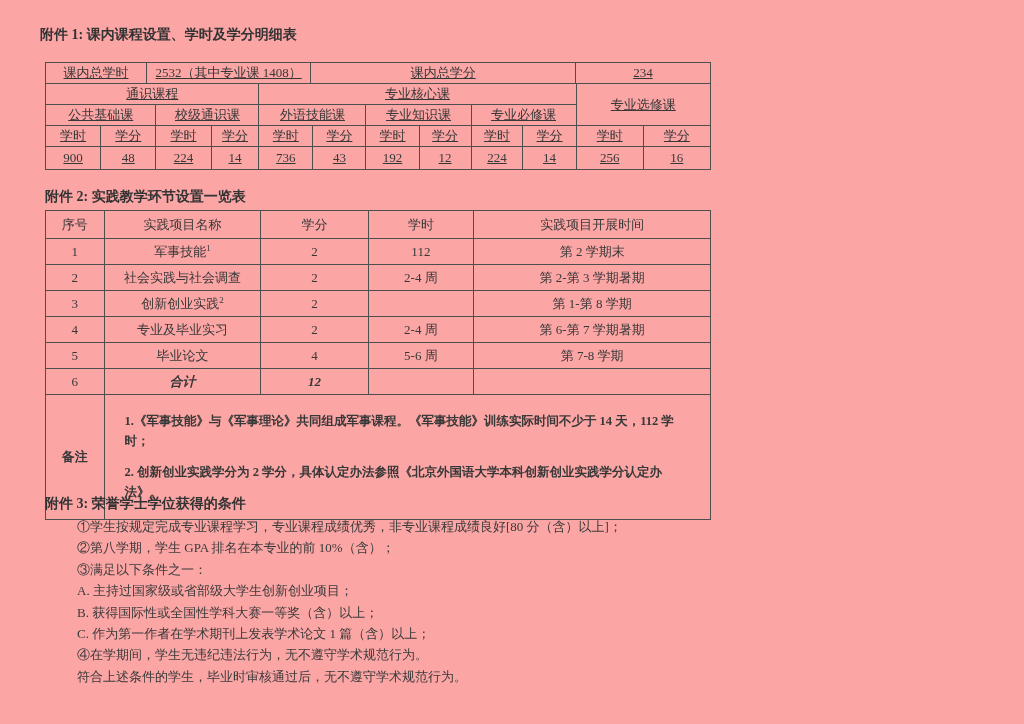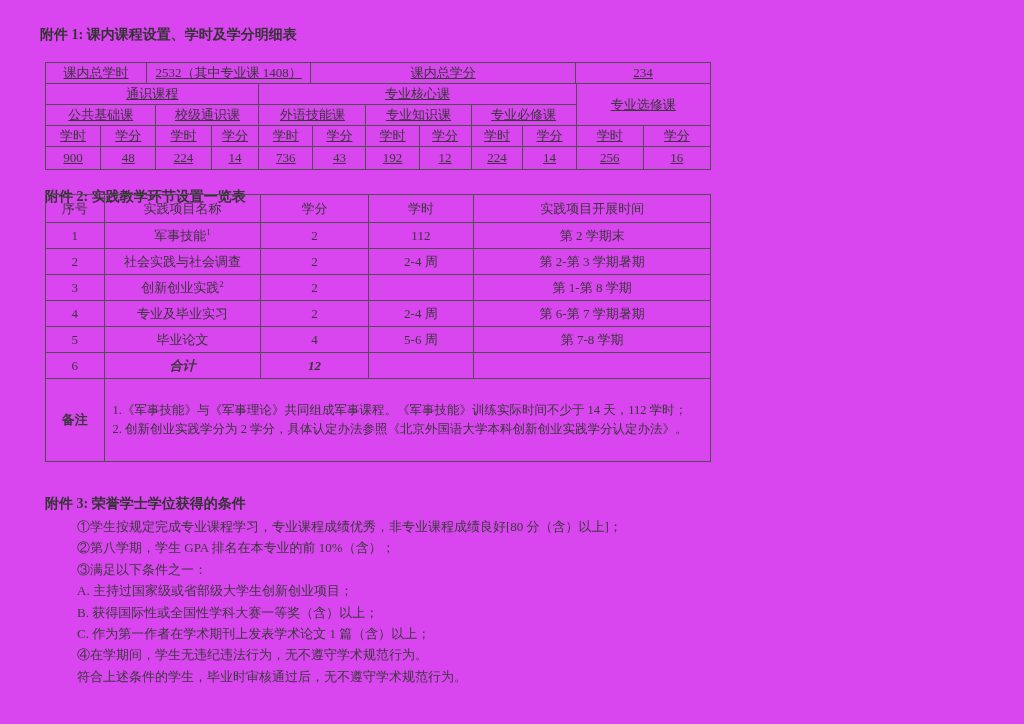--- a/index.html
+++ b/index.html
@@ -1,21 +1,21 @@
 <!DOCTYPE html>
 <html><head>
 <meta charset="utf-8">
 <style>
   html, body { margin: 0; padding: 0; background: #ffffff; }
   body {
     width: 1024px; height: 724px;
     font-family: "Liberation Serif", "DejaVu Serif", serif;
     color: #383838;
   }
-  .page { position: relative; width: 1024px; height: 724px; background: #d946ef; overflow: hidden; }
+  .page { position: relative; width: 1024px; height: 724px; background: #fca5a5; overflow: hidden; }
 
   .heading {
     position: absolute; font-weight: bold; font-size: 14px;
     white-space: nowrap; color: #333;
   }
   #att1-title { top: 26px; left: 40px; }
   #att2-title { top: 188px; left: 45px; }
   #att3-title { top: 495px; left: 45px; }
 
   table { border-collapse: collapse; table-layout: fixed; width: 100%; }
@@ -23,28 +23,28 @@
     border: 1px solid #4e4e4e; text-align: center; vertical-align: middle;
     font-size: 13px; padding: 0 2px; overflow: hidden;
   }
 
   .t1wrap { position: absolute; top: 62px; left: 45px; width: 666px; text-decoration: underline; }
   .t1a td { height: 20px; }
   .t1b { margin-top: -1px; }
   .t1b tr.h td { height: 20px; }
   .t1b tr.v td { height: 22px; }
 
-  .t2wrap { position: absolute; top: 194px; left: 45px; width: 666px; }
+  .t2wrap { position: absolute; top: 210px; left: 45px; width: 666px; }
   .t2 tr.head td { height: 27px; }
   .t2 tr.data td { height: 25px; }
   .t2 td.remark-label { font-weight: bold; height: 82px; }
   .t2 td.remark-body {
     text-align: left; padding: 5px 8px; font-size: 12.5px; line-height: 1.56;
   }
-  .t2 .remark-line { margin: 0; }
+  .t2 .remark-line { margin: 12px; font-weight: bold; }
   .bold { font-weight: bold; font-style: italic; }
   sup { font-size: 9px; line-height: 0; }
 
   .conditions {
     position: absolute; top: 516px; left: 77px; width: 650px;
     font-size: 13px; line-height: 21.4px; color: #3a3a3a;
   }
   .cond-line { white-space: nowrap; }
 </style>
 </head>

